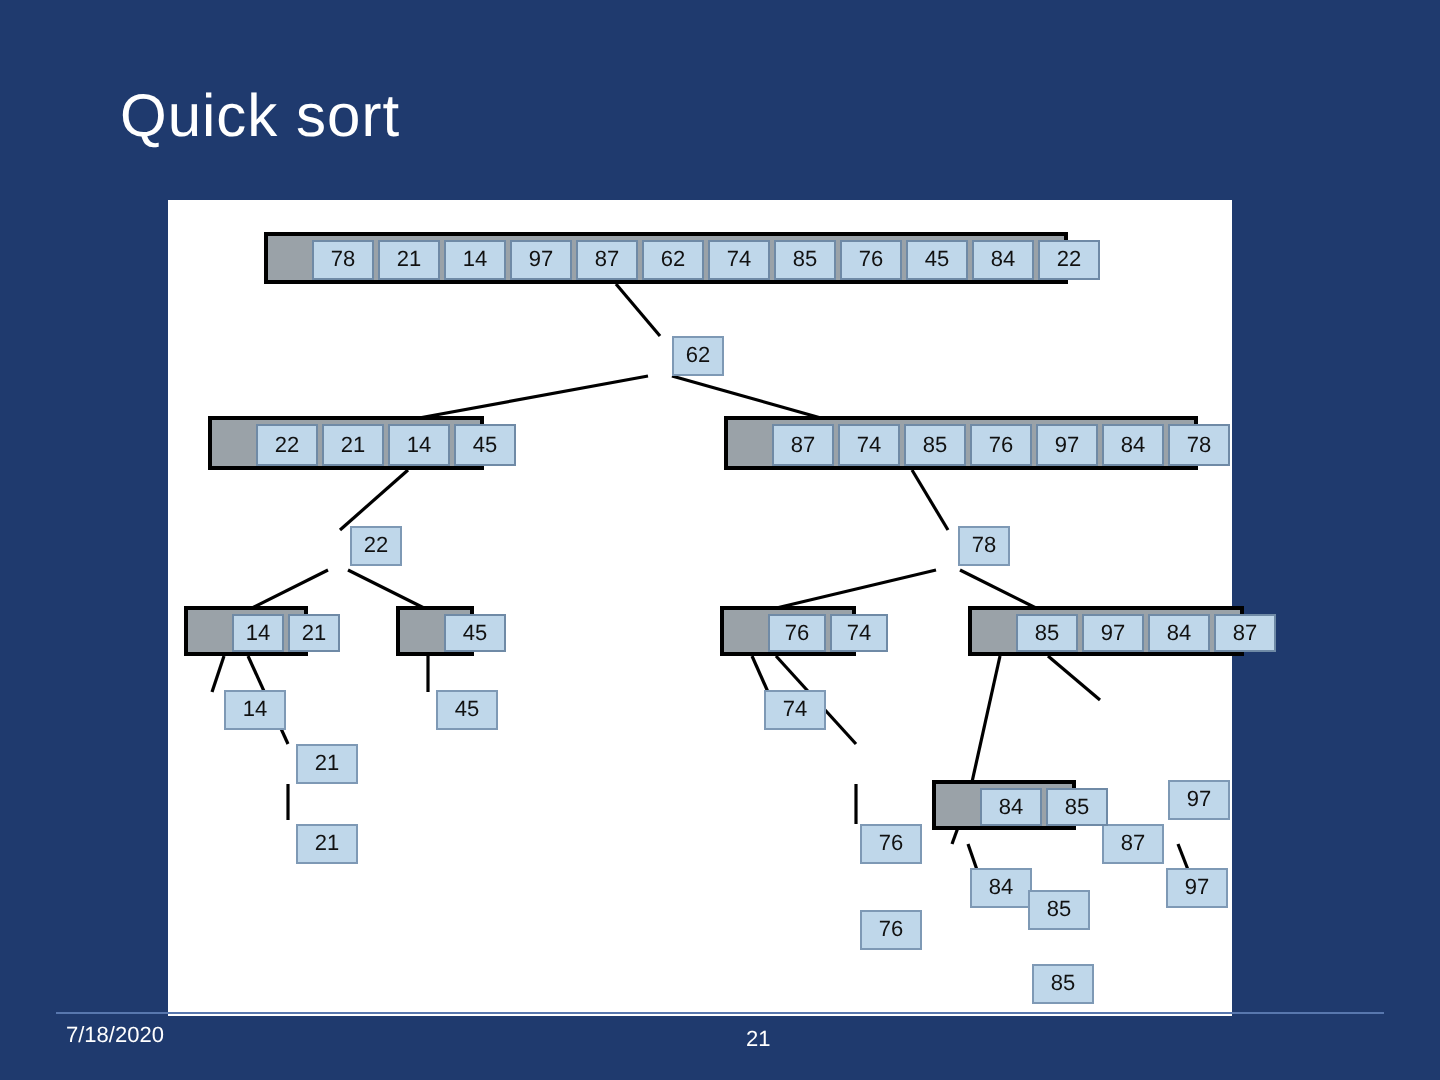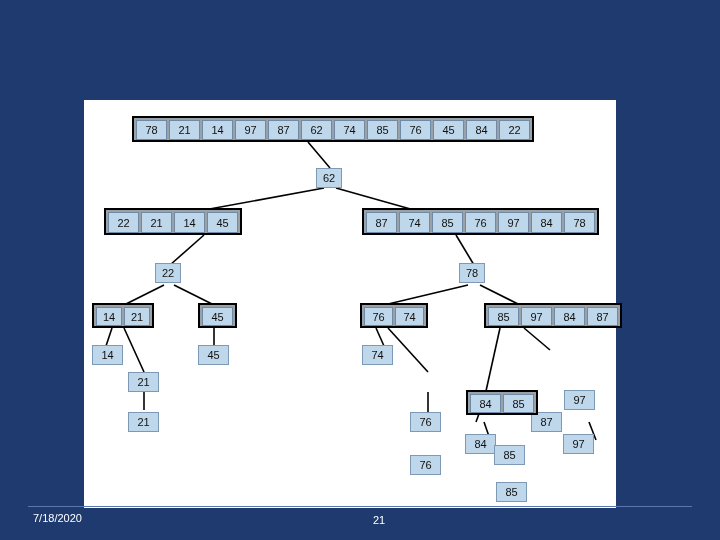--- a/index.html
+++ b/index.html
@@ -6,30 +6,31 @@
   body{width:720px;height:540px;background:#1F3A6E;font-family:"Liberation Sans",sans-serif;overflow:hidden;position:relative;}
   .slide{position:absolute;inset:0;}
   .title{position:absolute;left:60px;top:42px;font-size:30px;color:#FFFFFF;letter-spacing:0.5px;}
   .canvas{position:absolute;left:84px;top:100px;width:532px;height:408px;background:#FFFFFF;}
   .footer-date{position:absolute;left:33px;top:512px;font-size:11px;color:#FFFFFF;}
   .footer-page{position:absolute;left:373px;top:514px;font-size:11px;color:#FFFFFF;}
   .footer-rule{position:absolute;left:28px;top:506px;width:664px;height:1px;background:#5877AE;}
 
   
   .cell{position:absolute;background:#BFD7EA;border:1px solid #7E99B5;color:#111;font-size:11px;
-        display:flex;align-items:center;justify-content:center;box-sizing:border-box;}
+        display:flex;align-items:center;justify-content:center;box-sizing:border-box;margin-left:20px;}
   .grp{position:absolute;border:2px solid #000;box-sizing:border-box;background:#9AA2A8;}
   .grp .cell{border:1px solid #6F8AA6;}
   svg.links{position:absolute;left:0;top:0;width:532px;height:408px;overflow:visible;}
   svg.links line{stroke:#000;stroke-width:1.6;}
 </style>
 </head>
 <body>
 
 <div class="slide">
+  <div class="title">Quick sort</div>
 
   <div class="canvas">
     <svg class="links">
 
       <line x1="224" y1="42" x2="246" y2="68"></line>
 
       <line x1="240" y1="88" x2="120" y2="110"></line>
       <line x1="252" y1="88" x2="330" y2="110"></line>
 
       <line x1="120" y1="135" x2="86" y2="165"></line>

